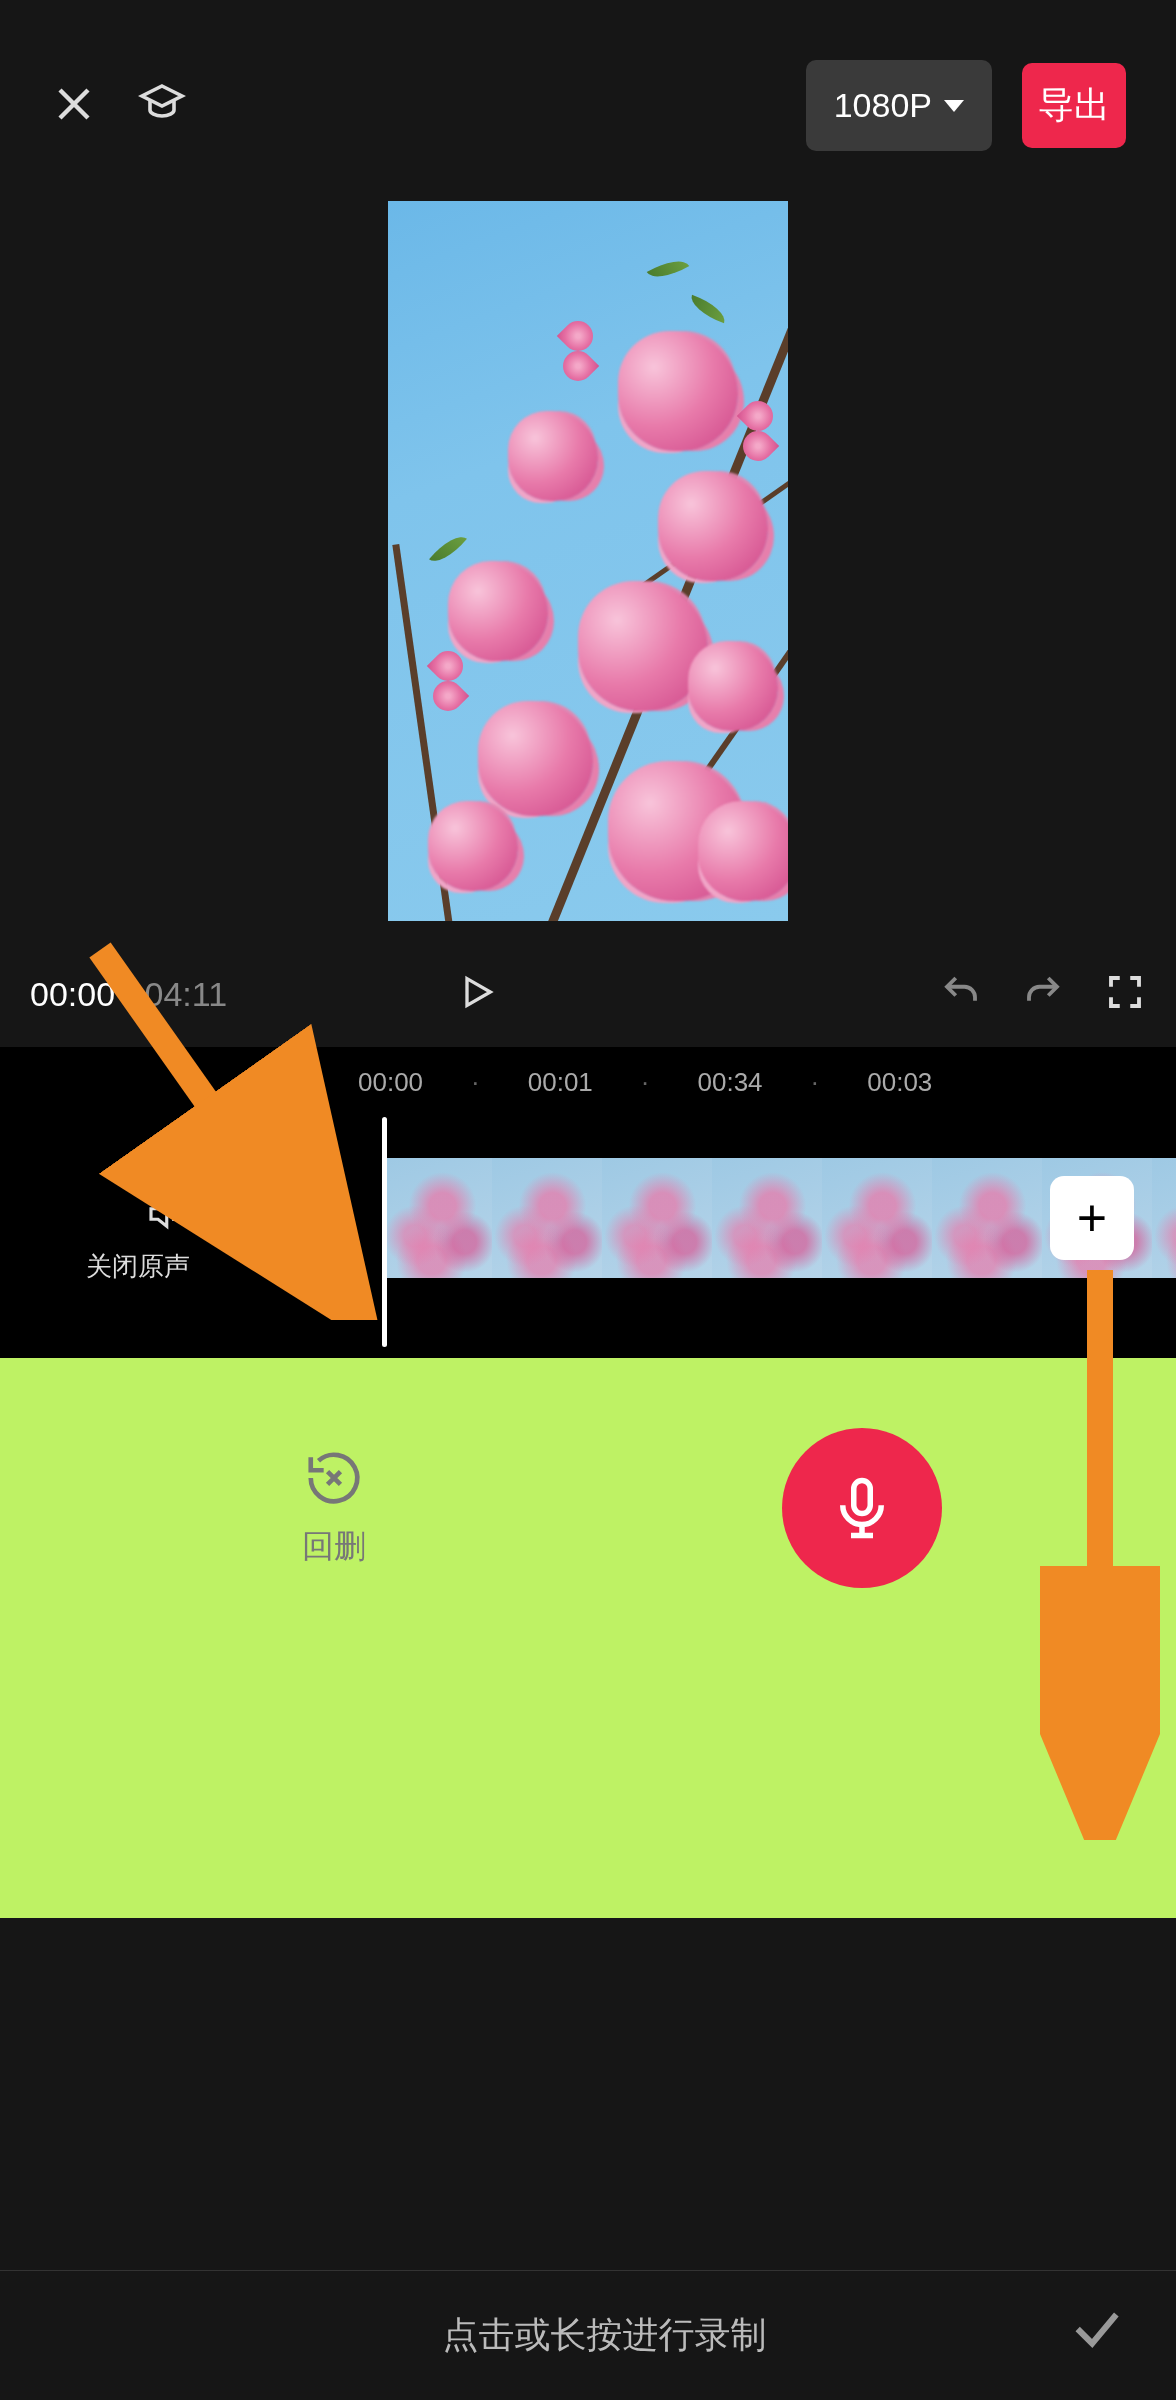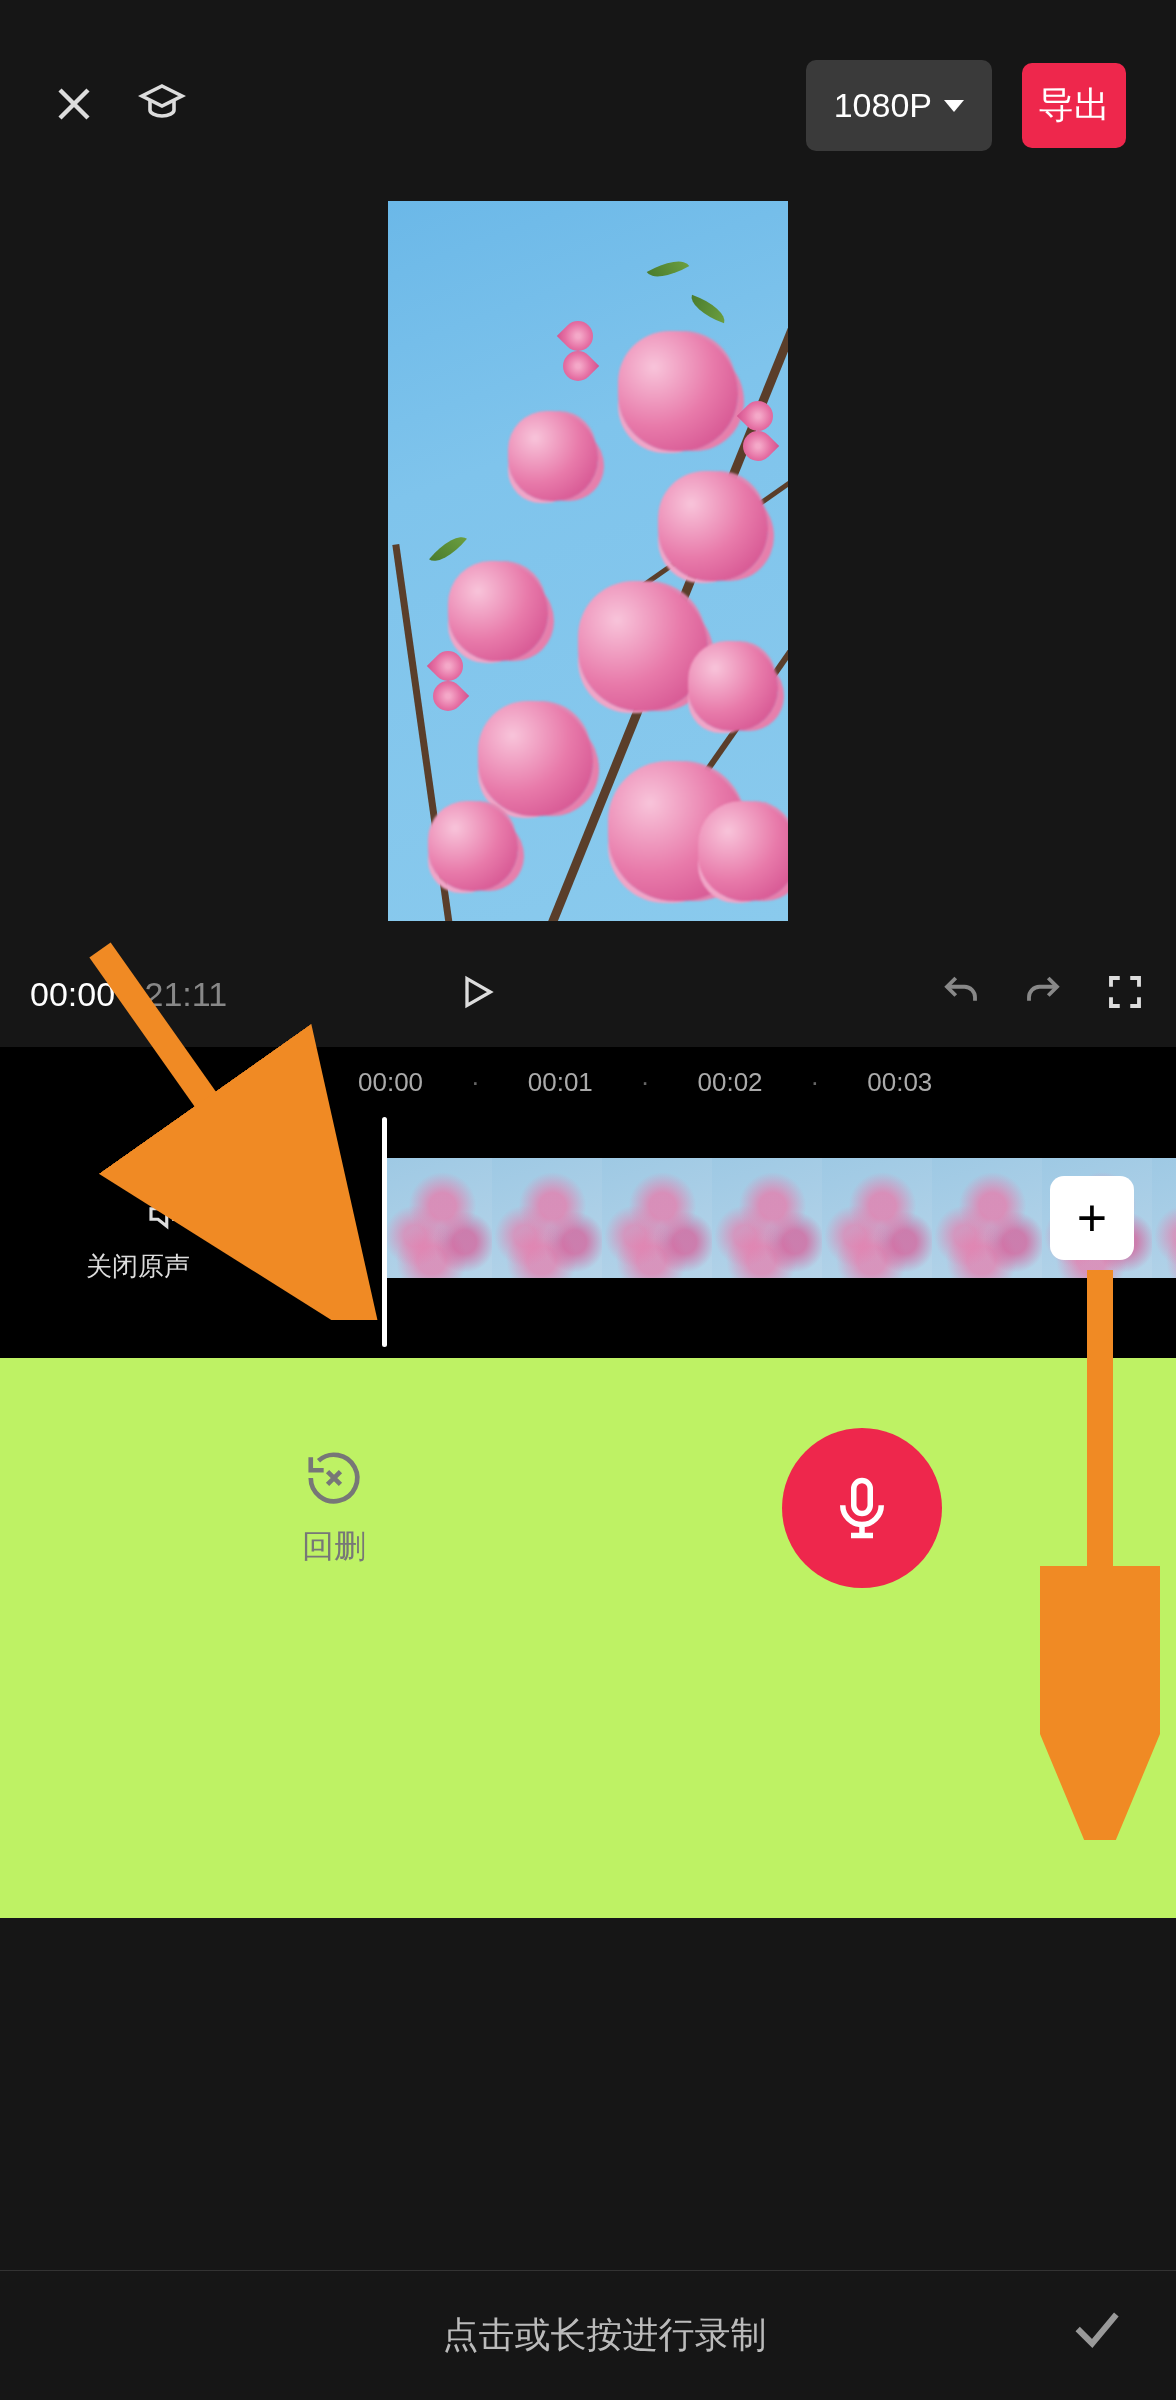--- a/index.html
+++ b/index.html
@@ -327,21 +327,21 @@
     <div class="flower" style="left:160px; top:120px;"></div>
     <div class="flower" style="left:340px; top:200px;"></div>
     <div class="flower" style="left:30px; top:450px;"></div>
   </div>
 </div>
 
 <div class="playback-row">
   <div class="time-display">
     <span class="time-current">00:00</span>
     <span class="time-sep">/</span>
-    <span class="time-total">21:11</span>
+    <span class="time-total">04:11</span>
   </div>
   <div class="playback-center">
     <span class="play-icon">
       <svg viewBox="0 0 24 24" fill="none" stroke="#ddd" stroke-width="2">
           <path d="M6 4 L20 12 L6 20 Z"></path>
         </svg>
     </span>
   </div>
   <div class="playback-right">
     <span class="undo-icon">
@@ -363,21 +363,21 @@
     </span>
   </div>
 </div>
 
 <div class="timeline-area">
   <div class="time-ruler">
     <span>00:00</span>
     <span class="dot">·</span>
     <span>00:01</span>
     <span class="dot">·</span>
-    <span>00:02</span>
+    <span>00:34</span>
     <span class="dot">·</span>
     <span>00:03</span>
   </div>
   <div class="playhead"></div>
   <div class="timeline-content">
     <div class="mute-col">
       <svg viewBox="0 0 24 24" fill="none" stroke="#ddd" stroke-width="1.8">
           <path d="M4 9 v6 h4 l5 4 V5 l-5 4 Z"></path>
           <path d="M17 8 v8"></path>
         </svg>

